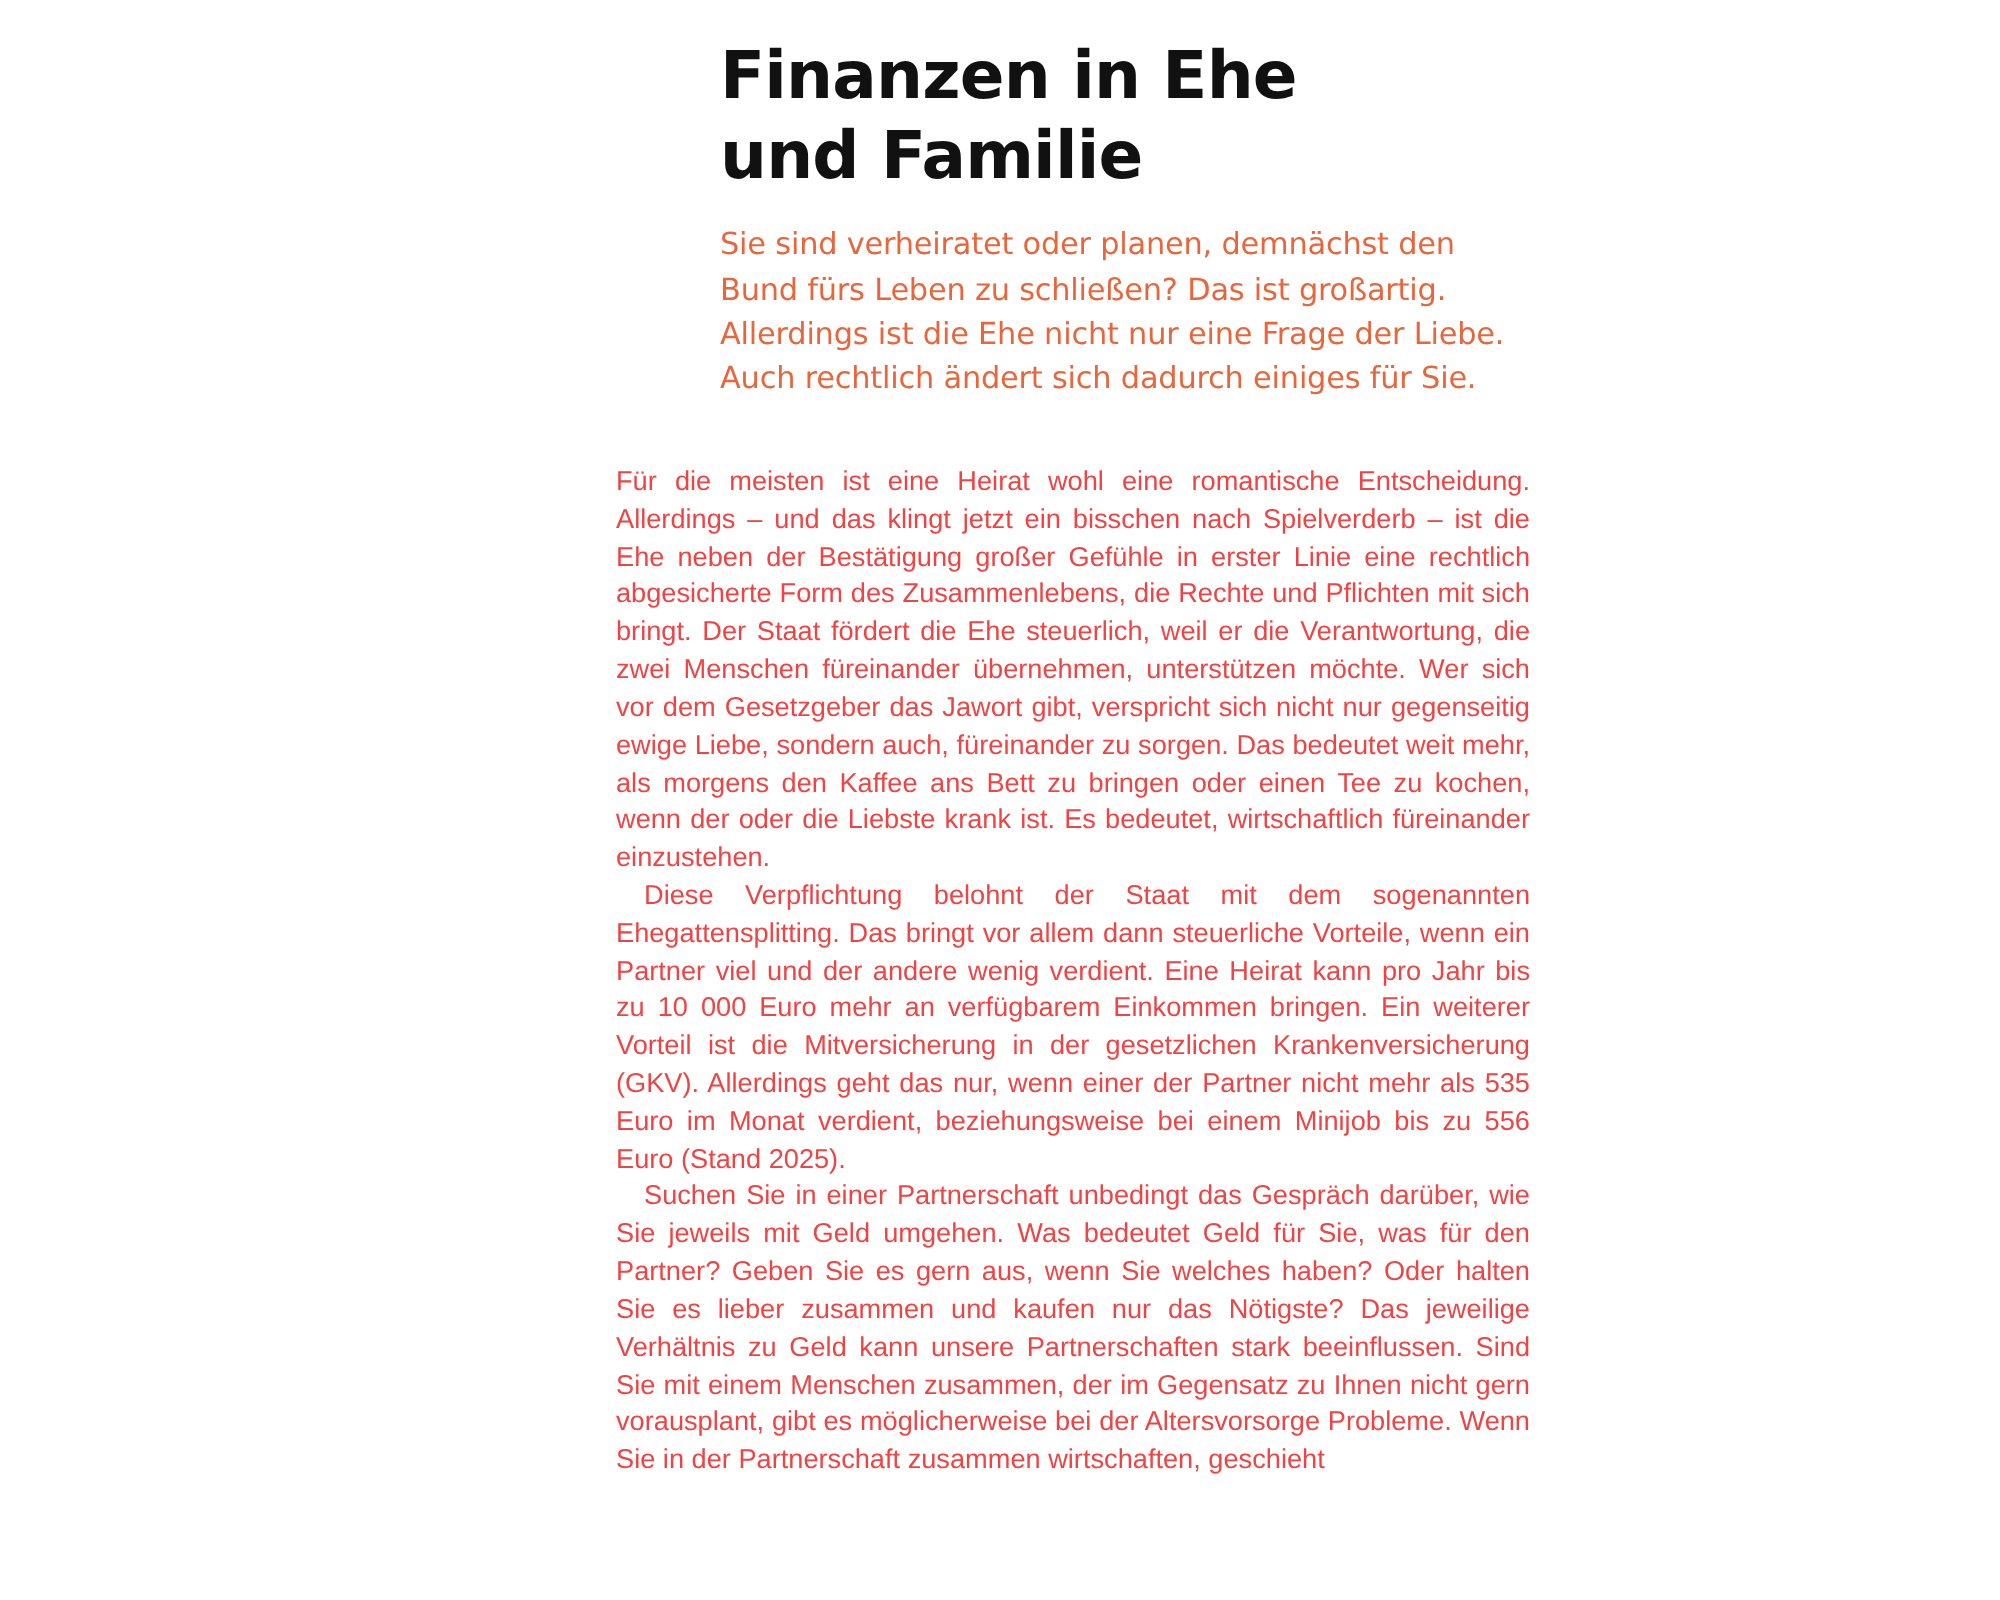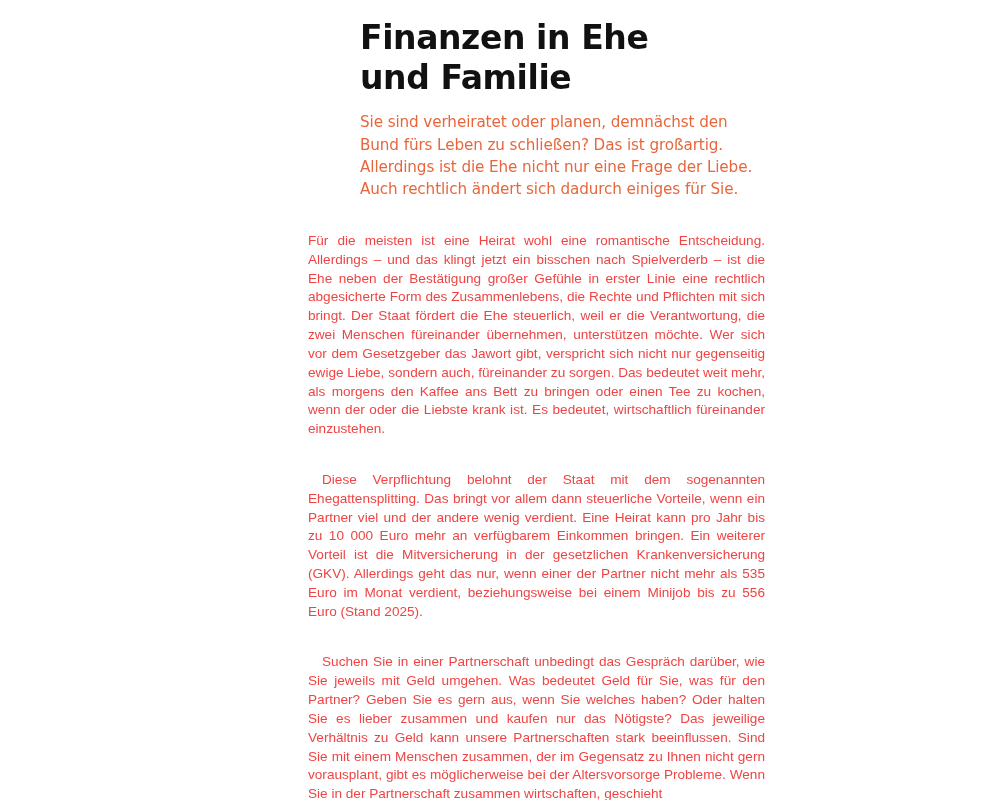--- a/index.html
+++ b/index.html
@@ -67,21 +67,20 @@
     color: #ef4444;
     text-align: justify;
     text-justify: inter-word;
     hyphens: manual;
   }
   .body-column p {
     margin: 0;
   }
   .body-column p + p {
     text-indent: 14px;
-    margin-top: 32px;
   }
 
   
   .footer {
     position: absolute;
     left: 237px;
     top: 786px;
     font-family: "DejaVu Sans", sans-serif;
     font-size: 9.6px;
     font-weight: bold;

